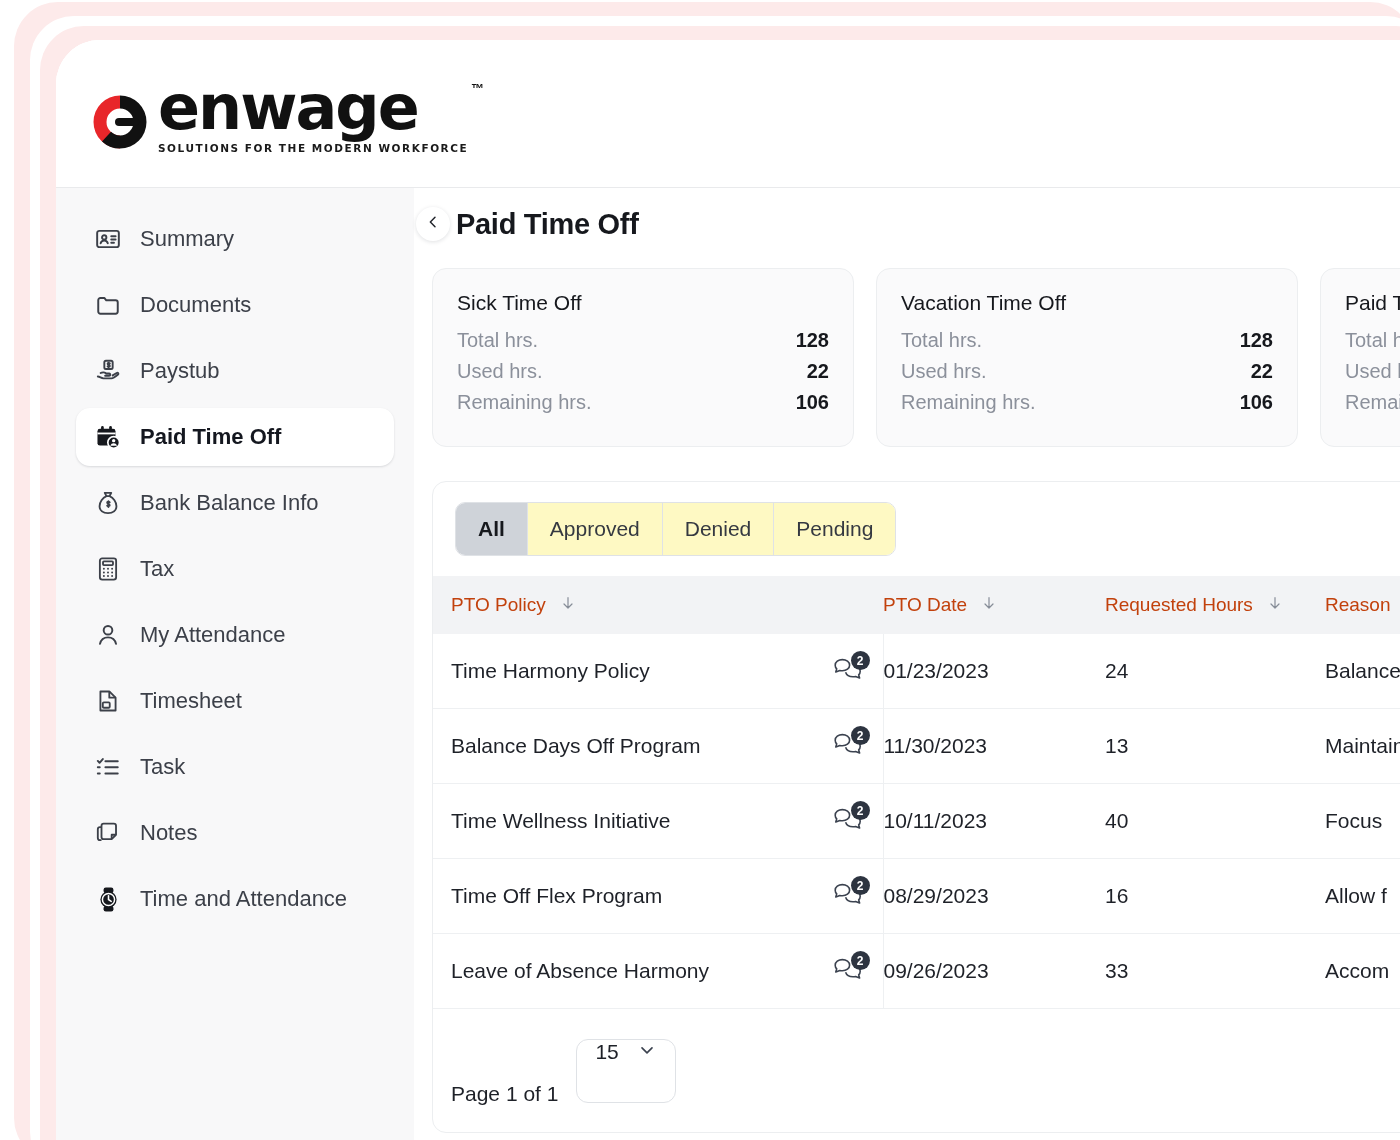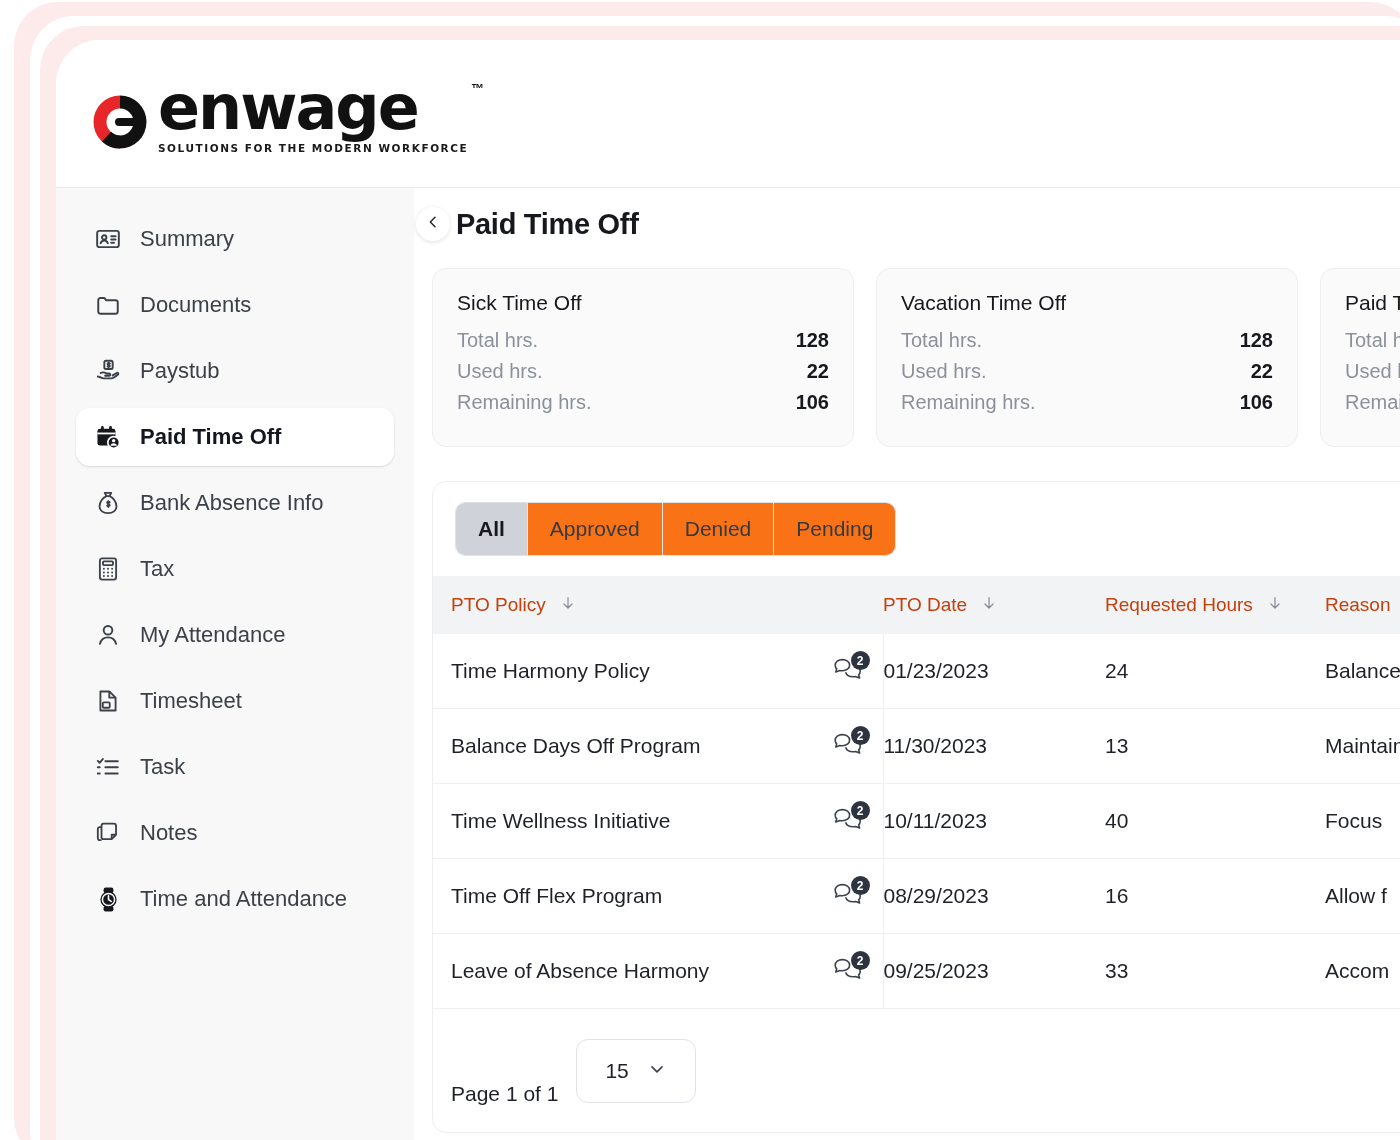--- a/index.html
+++ b/index.html
@@ -176,21 +176,21 @@
     overflow: hidden;
     background: #ffffff;
   }
   .tab {
     font-size: 21px;
     color: #353941;
     padding: 0 22px;
     height: 52px;
     display: flex; align-items: center; justify-content: center;
     border-right: 1px solid #dfe2e6;
-    background: #f97316;
+    background: #fef9c3;
     cursor: pointer;
   }
   .tab:last-child { border-right: none; }
   .tab.active { background: #cfd3d9; font-weight: 600; color: #16181d; }
 
   table { width: 100%; border-collapse: collapse; }
   thead tr { background: #f2f3f5; }
   th {
     text-align: left;
     font-size: 19px;
@@ -229,24 +229,24 @@
   tbody tr:last-child td { border-bottom: 1px solid #eef0f2; }
 
   .pager {
     display: flex;
     align-items: center;
     gap: 18px;
     padding: 26px 22px 26px 18px;
   }
   .pager-text { font-size: 21px; color: #1e2128; margin-top: 47px; }
   .page-size {
-    display: flex; align-items: center; gap: 18px;
+    display: flex; gap: 18px;
     border: 1px solid #dfe2e6;
     border-radius: 12px;
-    padding: 0 28px;
+    padding: 0 18px;
     height: 64px;
     cursor: pointer;
     background: #fff;
   }
   .page-size-value { font-size: 21px; color: #1e2128; }
 </style>
 </head>
 <body>
 
 <div class="stack-frame frame-a"></div>
@@ -328,21 +328,21 @@
       </div>
 
       <div class="nav-item">
         <span class="nav-icon">
           <svg width="26" height="26" viewBox="0 0 24 24" fill="none" stroke="#3c4049" stroke-width="1.7" stroke-linecap="round" stroke-linejoin="round">
             <path d="M9 2.6h6l-1.6 3.1H10.6z"></path>
             <path d="M10.6 5.7C7 7.1 4.2 11 4.2 15c0 3.8 3.2 6.3 7.8 6.3s7.8-2.5 7.8-6.3c0-4-2.8-7.9-6.4-9.3"></path>
             <path d="M13.6 11.4c-.5-.6-2.4-.9-2.4.4 0 1.2 2.4.8 2.4 2.2 0 1.2-1.9 1-2.4.4M12.4 10.4v5.4"></path>
           </svg>
         </span>
-        <span>Bank Absence Info</span>
+        <span>Bank Balance Info</span>
       </div>
 
       <div class="nav-item">
         <span class="nav-icon">
           <svg width="26" height="26" viewBox="0 0 24 24" fill="none" stroke="#3c4049" stroke-width="1.7" stroke-linecap="round">
             <rect x="4.5" y="2.2" width="15" height="19.6" rx="2.2"></rect>
             <rect x="7.4" y="5" width="9.2" height="3.4" rx="0.8"></rect>
             <circle cx="8.2" cy="11.8" r=".9" fill="#3c4049" stroke="none"></circle>
             <circle cx="12" cy="11.8" r=".9" fill="#3c4049" stroke="none"></circle>
             <circle cx="15.8" cy="11.8" r=".9" fill="#3c4049" stroke="none"></circle>
@@ -610,21 +610,21 @@
                   <span>Leave of Absence Harmony</span>
                   <span class="chat-badge">
                     <svg width="32" height="28" viewBox="0 0 32 28" fill="none" stroke="#3b424f" stroke-width="1.6" stroke-linejoin="round">
                       <path d="M2.2 9.2c0-3.2 3.2-5.6 7.2-5.6s7.2 2.4 7.2 5.6-3.2 5.6-7.2 5.6c-.9 0-1.8-.1-2.6-.3L2.8 16l.9-3.1a5.4 5.4 0 0 1-1.5-3.7z"></path>
                       <path d="M12.6 16.3c.8 2.6 3.8 4.5 7.4 4.5.9 0 1.8-.1 2.6-.3l4 1.5-.9-3.1a5.4 5.4 0 0 0 1.5-3.7c0-2.9-2.6-5.2-6.1-5.6"></path>
                     </svg>
                     <span class="count">2</span>
                   </span>
                 </span>
               </td>
-              <td class="c2">09/25/2023</td>
+              <td class="c2">09/26/2023</td>
               <td class="c3">33</td>
               <td class="c4">Accom</td>
             </tr>
 
           </tbody>
         </table>
 
         <div class="pager">
           <span class="pager-text">Page 1 of 1</span>
           <div class="page-size">

